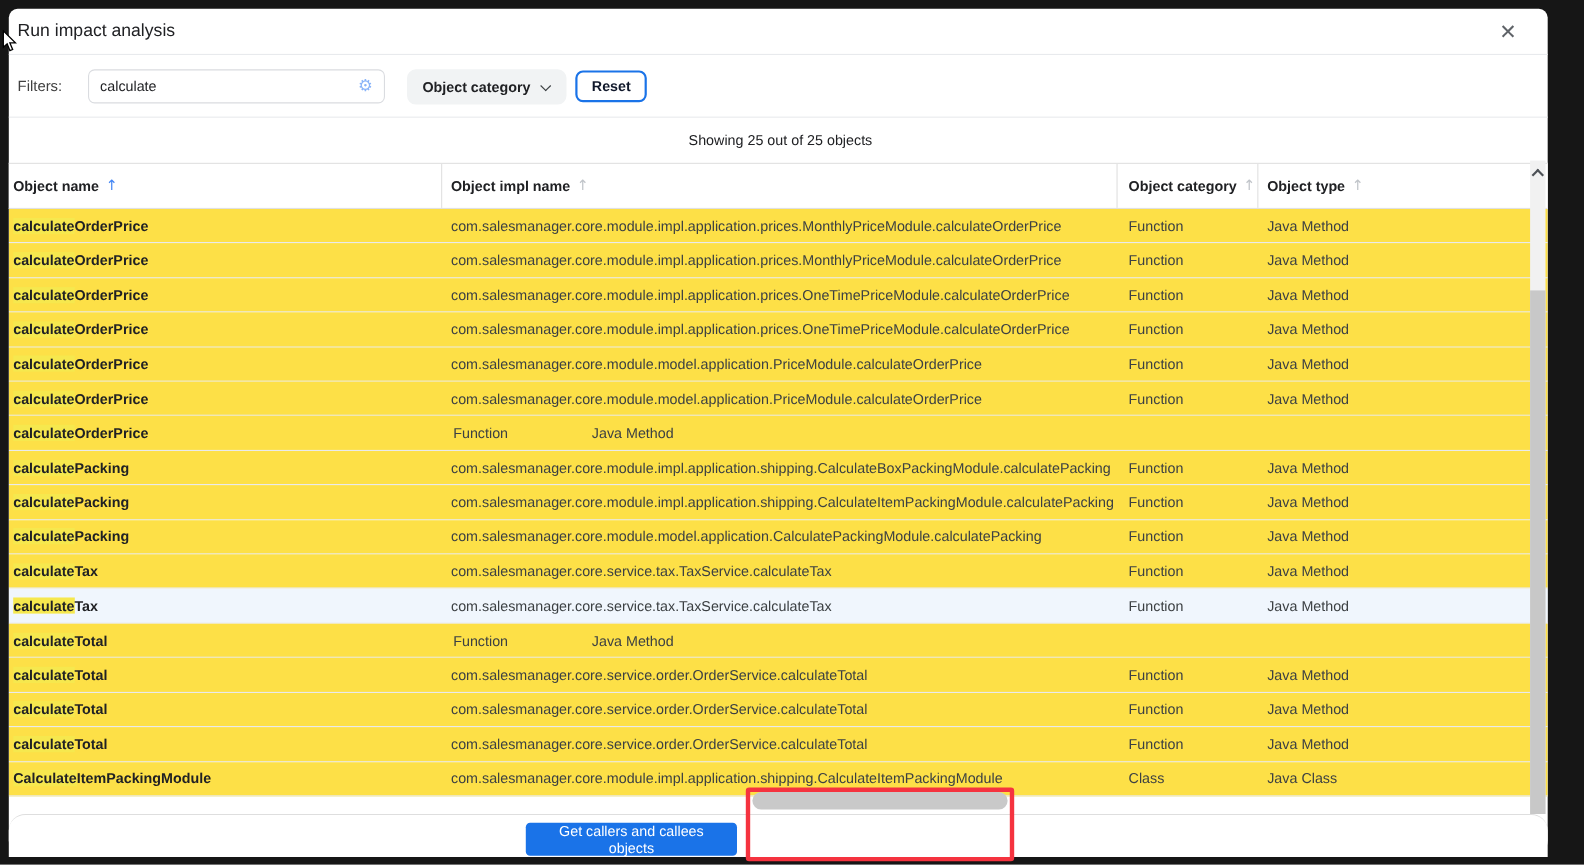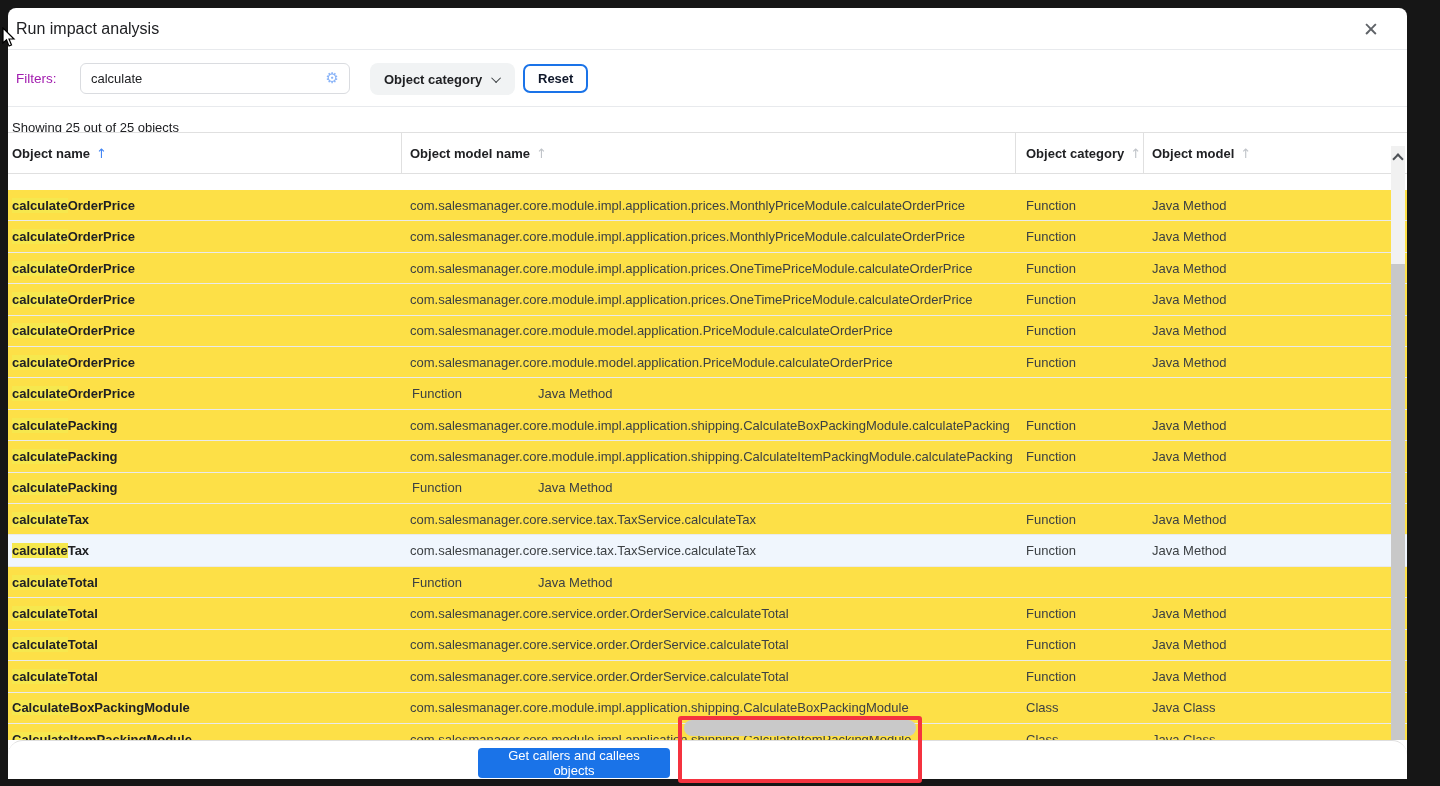--- a/index.html
+++ b/index.html
@@ -27,21 +27,21 @@
     display:flex; align-items:center; justify-content:center;
     font-size:19px; color:#5f6368; cursor:pointer; background:none; border:none;
     font-family:"DejaVu Sans", sans-serif;
   }
   
   .filters {
     position:absolute; left:0; top:42px; width:100%; height:57px;
     border-bottom:1px solid #e8eaed;
   }
   .filters-label {
-    position:absolute; left:8px; top:21px; font-size:13.5px; color:#a21caf;text-align:center;
+    position:absolute; left:8px; top:21px; font-size:13.5px; color:#404040;text-align:center;
   }
   .search-box {
     position:absolute; left:72px; top:13px; width:270px; height:31px;
     border:1px solid #dadce0; border-radius:6px; background:#fff;
     display:flex; align-items:center; padding:0 10px;
   }
   .search-input {
     border:none; outline:none; flex:1; font-size:13px; color:#202124;
     font-family:"Liberation Sans", sans-serif; background:transparent;
   }
@@ -61,26 +61,26 @@
   }
   .reset-btn {
     position:absolute; left:515px; top:14px; height:29px; padding:0 13px;
     background:#fff; border:2px solid #1a73e8; border-radius:7px;
     color:#0f172a; font-size:13px; font-weight:700; cursor:pointer;
     font-family:"Liberation Sans", sans-serif;
   }
   
   .summary-row {
     position:absolute; left:0; top:99px; width:100%; height:41px;
-    display:flex; align-items:center; padding-left:4px;
+    display:flex; align-items:center; padding-left:4px;justify-content:center;
   }
   .summary-text { font-size:13px; color:#202124; }
   
   .thead {
-    position:absolute; left:0; top:124px; width:100%; height:42px;
+    position:absolute; left:0; top:140px; width:100%; height:42px;
     border-top:1px solid #e0e0e0; border-bottom:1px solid #e0e0e0;
     display:flex; background:#fff;
   }
   .hc {
     display:flex; align-items:center; font-size:13px; font-weight:700; color:#202124;
   }
   .hc .arrow { margin-left:6px; font-size:13px; color:#c0c4c9; font-weight:400;
     font-family:"DejaVu Sans", sans-serif; }
   .hc .arrow.active { color:#4285f4; }
   .sep { border-right:1px solid #e0e0e0; }
@@ -160,29 +160,29 @@
   <div class="summary-row">
     <span class="summary-text">Showing 25 out of 25 objects</span>
   </div>
 
   <div class="thead">
     <div class="hc c0 sep">
       <span>Object name</span>
       <span class="arrow active">↑</span>
     </div>
     <div class="hc c1 sep">
-      <span>Object model name</span>
+      <span>Object impl name</span>
       <span class="arrow">↑</span>
     </div>
     <div class="hc c2 sep">
       <span>Object category</span>
       <span class="arrow">↑</span>
     </div>
     <div class="hc c3">
-      <span>Object model</span>
+      <span>Object type</span>
       <span class="arrow">↑</span>
     </div>
   </div>
 
   <div class="tbody">
       <div class="trow">
     <div class="cell c0"><mark>calculate</mark><span>OrderPrice</span></div>
     <div class="cell c1">com.salesmanager.core.module.impl.application.prices.MonthlyPriceModule.calculateOrderPrice</div>
     <div class="cell c2">Function</div>
     <div class="cell c3">Java Method</div>
@@ -229,20 +229,21 @@
     <div class="cell c3">Java Method</div>
   </div>
       <div class="trow">
     <div class="cell c0"><mark>calculate</mark><span>Packing</span></div>
     <div class="cell c1">com.salesmanager.core.module.impl.application.shipping.CalculateItemPackingModule.calculatePacking</div>
     <div class="cell c2">Function</div>
     <div class="cell c3">Java Method</div>
   </div>
       <div class="trow">
     <div class="cell c0"><mark>calculate</mark><span>Packing</span></div>
+    <div class="cell c1">com.salesmanager.core.module.model.application.CalculatePackingModule.calculatePacking</div>
     <div class="cell c2">Function</div>
     <div class="cell c3">Java Method</div>
   </div>
       <div class="trow">
     <div class="cell c0"><mark>calculate</mark><span>Tax</span></div>
     <div class="cell c1">com.salesmanager.core.service.tax.TaxService.calculateTax</div>
     <div class="cell c2">Function</div>
     <div class="cell c3">Java Method</div>
   </div>
       <div class="trow selected">
@@ -266,26 +267,20 @@
     <div class="cell c0"><mark>calculate</mark><span>Total</span></div>
     <div class="cell c1">com.salesmanager.core.service.order.OrderService.calculateTotal</div>
     <div class="cell c2">Function</div>
     <div class="cell c3">Java Method</div>
   </div>
       <div class="trow">
     <div class="cell c0"><mark>calculate</mark><span>Total</span></div>
     <div class="cell c1">com.salesmanager.core.service.order.OrderService.calculateTotal</div>
     <div class="cell c2">Function</div>
     <div class="cell c3">Java Method</div>
-  </div>
-      <div class="trow">
-    <div class="cell c0"><mark>Calculate</mark><span>BoxPackingModule</span></div>
-    <div class="cell c1">com.salesmanager.core.module.impl.application.shipping.CalculateBoxPackingModule</div>
-    <div class="cell c2">Class</div>
-    <div class="cell c3">Java Class</div>
   </div>
       <div class="trow">
     <div class="cell c0"><mark>Calculate</mark><span>ItemPackingModule</span></div>
     <div class="cell c1">com.salesmanager.core.module.impl.application.shipping.CalculateItemPackingModule</div>
     <div class="cell c2">Class</div>
     <div class="cell c3">Java Class</div>
   </div>
     </div>
 
   <div class="vscroll">

